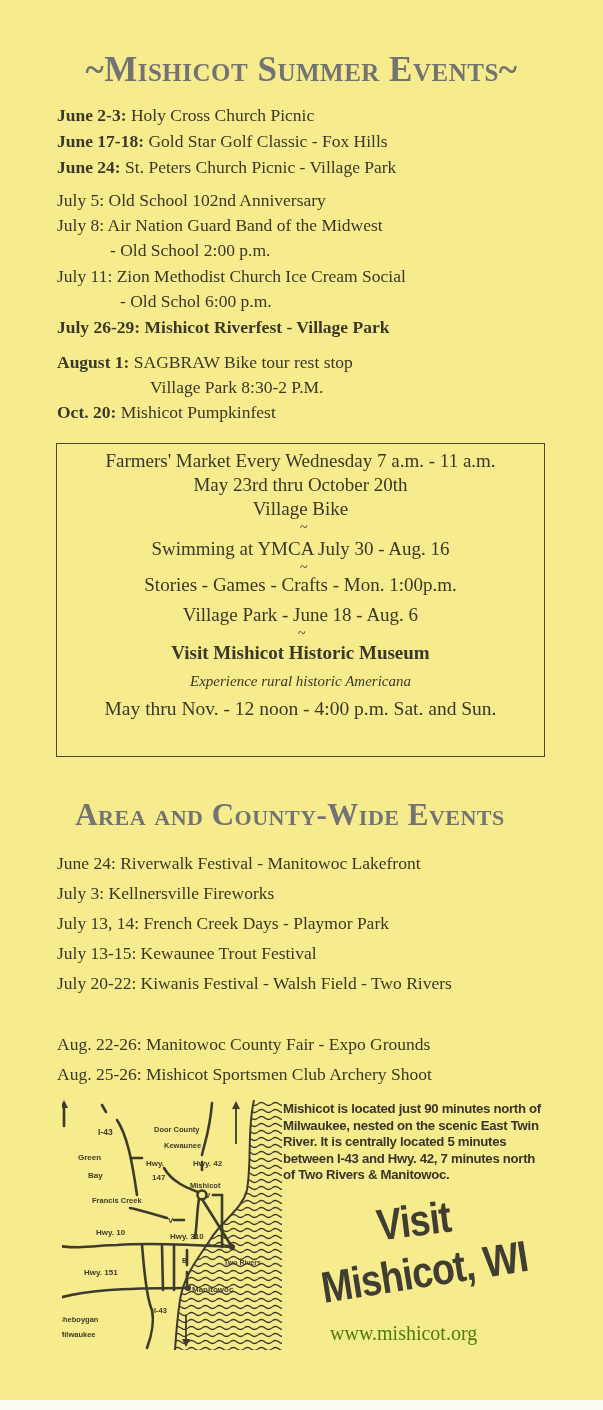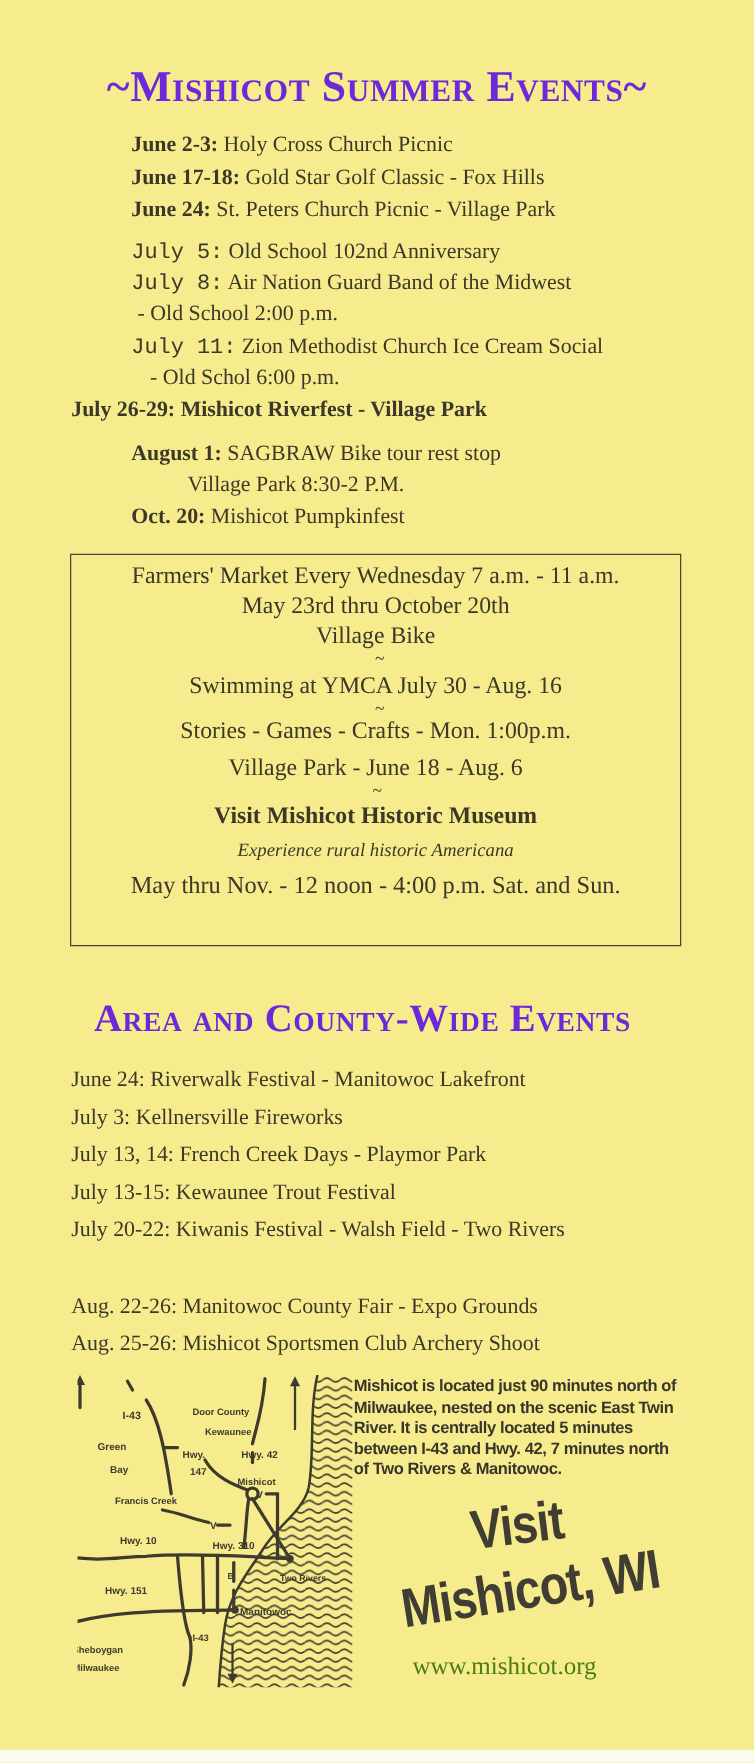--- a/index.html
+++ b/index.html
@@ -9,28 +9,28 @@
     color:#3b3828;
     font-family:"Liberation Serif", "DejaVu Serif", serif;
     position:relative;
   }
   .page { position:absolute; left:0; top:0; width:603px; height:1410px; background:#f6eb8d; }
   .bottom-edge { position:absolute; left:0; top:1400px; width:603px; height:10px; background:#fafaf0; }
 
   .title {
     position:absolute; left:0; width:603px; text-align:center;
     font-family:"Liberation Serif", serif; font-weight:bold;
-    font-variant:small-caps; letter-spacing:0.5px; color:#6d28d9;
+    font-variant:small-caps; letter-spacing:0.5px; color:#737373;
   }
   .title-main { top:50px; font-size:35px; }
   .title-area { top:797px; font-size:31px; left:20px; width:540px; }
 
   .ev { position:absolute; left:57px; font-size:17.5px; line-height:21px; white-space:nowrap; }
-  .ev .dt { font-weight:bold;margin-left:48px; }
-  .ev.regular .dt { font-weight:normal;font-family:Liberation Mono, monospace; }
+  .ev .dt { font-weight:bold; }
+  .ev.regular .dt { font-weight:normal; }
 
   .box {
     position:absolute; left:56px; top:443px; width:489px; height:314px;
     border:1.5px solid #4a4633; box-sizing:border-box;
   }
   .bx { position:absolute; left:56px; width:489px; text-align:center; white-space:nowrap; font-size:19px; }
   .tilde { position:absolute; font-size:14px; line-height:10px; }
 
   .area { position:absolute; left:57px; font-size:17.5px; white-space:nowrap; }
 

